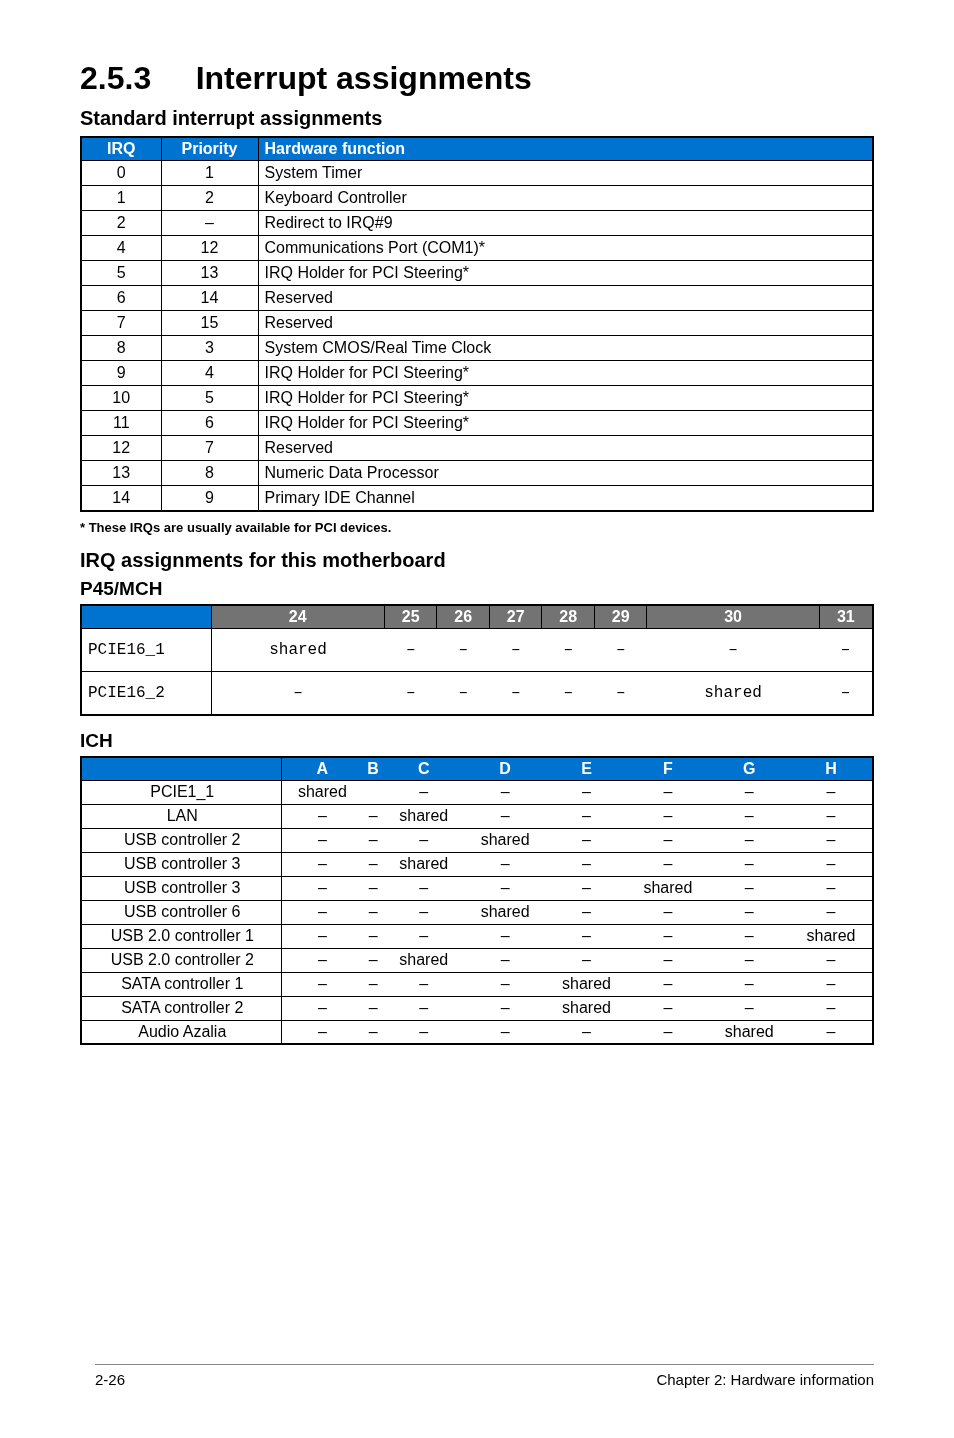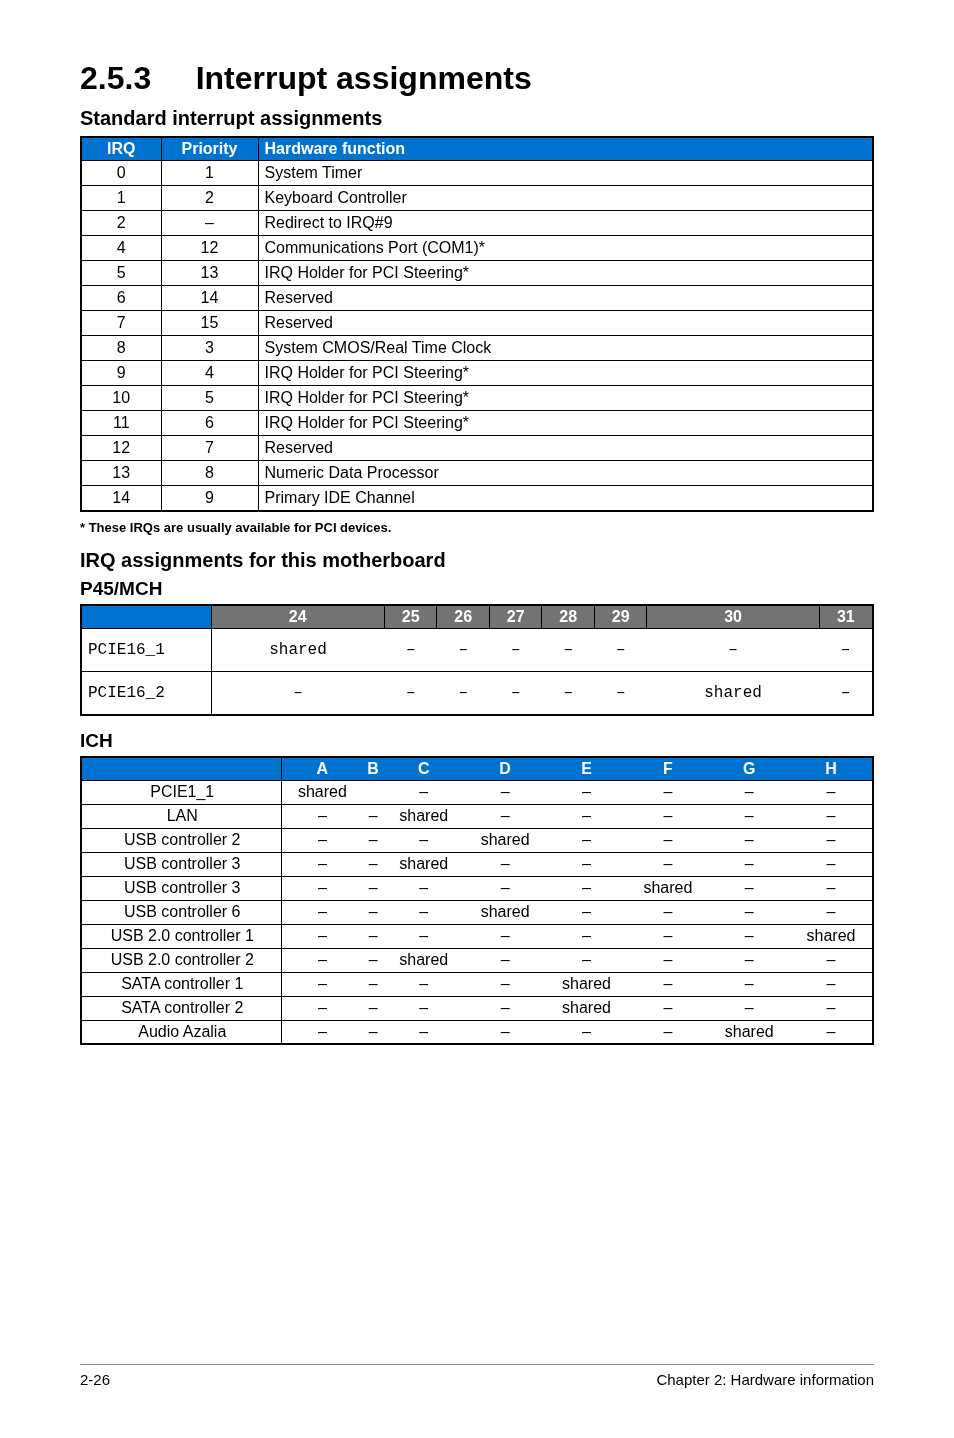--- a/index.html
+++ b/index.html
@@ -112,21 +112,21 @@
   table.ich td.row-label {
     text-align: center;
     padding-left: 4px;
     border-right: 1px solid #000;
     width: 200px;
   }
 
   .footer {
     position: absolute;
     bottom: 50px;
-    left: 80px;
+    left: 95px;
     right: 80px;
     border-top: 1px solid #888;
     padding-top: 6px;
     font-size: 15px;
     display: flex;
     justify-content: space-between;
   }
 </style>
 </head>
 <body>

